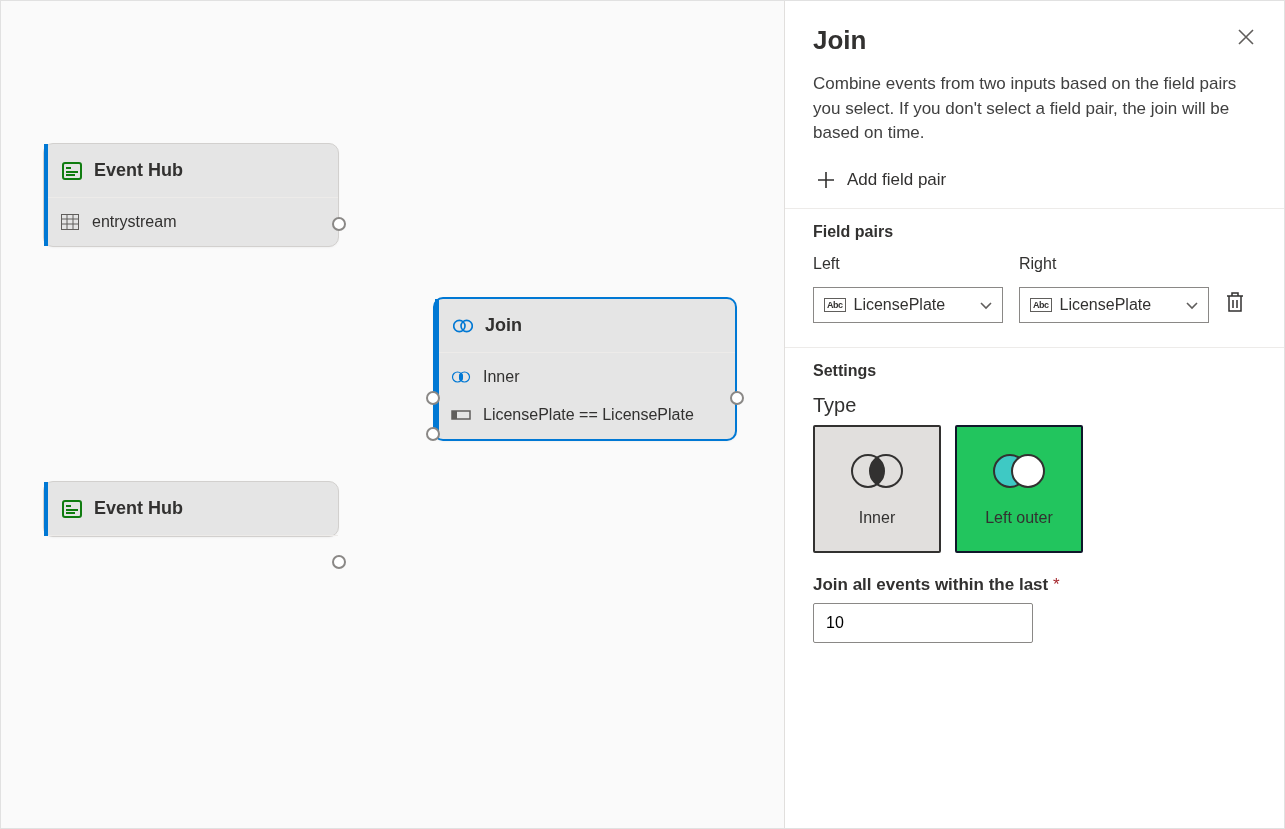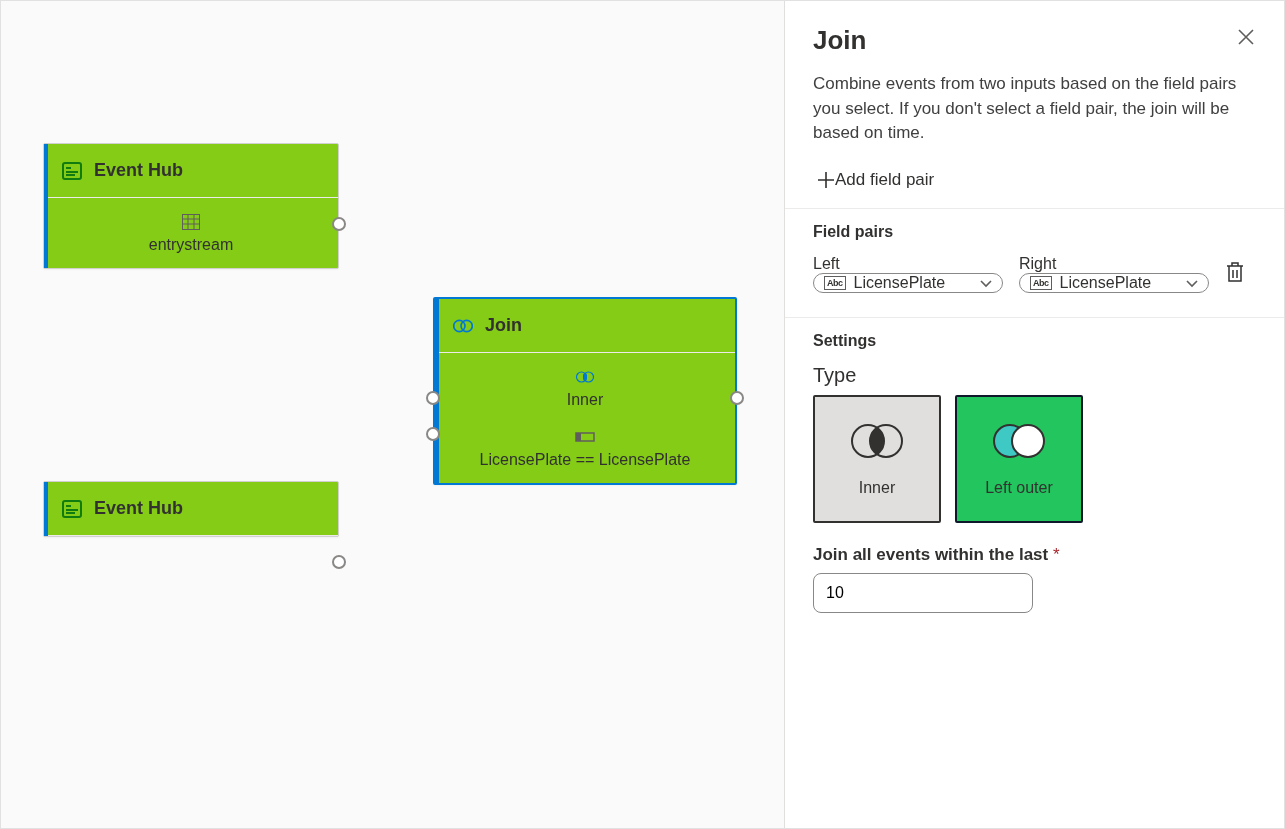--- a/index.html
+++ b/index.html
@@ -19,23 +19,23 @@
     border: 1px solid #e1e1e1;
   }
   
   .canvas {
     flex: 1;
     position: relative;
     background: #fafafa;
   }
   .node {
     position: absolute;
-    background: #84cc16;
+    background: #e5e5e5;
     border: 1px solid #d2d0ce;
-    border-radius: 2px;
+    border-radius: 10px;
     box-shadow: 0 1px 2px rgba(0,0,0,0.04);
     width: 296px;
   }
   .node .accent {
     position: absolute;
     left: 0; top: 0; bottom: 0;
     width: 4px;
     background: #0078d4;
   }
   .node.selected {
@@ -46,25 +46,24 @@
     align-items: center;
     gap: 12px;
     padding: 16px 18px;
     border-bottom: 1px solid #edebe9;
     font-weight: 600;
     font-size: 18px;
   }
   .node-row {
     display: flex;
     align-items: center;
-    gap: 4px;
-    padding: 14px 4px;
+    gap: 12px;
+    padding: 14px 16px;
     font-size: 16px;
     color: #323130;
-    flex-direction: column;
   }
   .node-row + .node-row { padding-top: 4px; }
   .icon-box { width: 20px; height: 20px; display: inline-flex; align-items: center; justify-content: center; flex-shrink:0;}
   .port {
     position: absolute;
     width: 14px; height: 14px;
     background: #fff;
     border: 2px solid #8a8886;
     border-radius: 50%;
     z-index: 2;
@@ -103,49 +102,50 @@
     position: absolute;
     top: 22px; right: 24px;
     width: 28px; height: 28px;
     display: flex; align-items:center; justify-content:center;
     cursor: pointer;
     color: #605e5c;
   }
   .add-pair {
     display: inline-flex;
     align-items: center;
+    gap: 12px;
     font-size: 17px;
     color: #323130;
     padding: 6px 4px 18px 4px;
     cursor: pointer;
   }
   .section-title {
     font-size: 16px;
     font-weight: 600;
     margin: 14px 0 14px;
   }
   .divider {
      border-top: 1px solid #edebe9;
      margin: 0 -28px;
   }
   .pair-row {
     display: flex;
     align-items: flex-end;
     gap: 16px;
     margin-bottom: 10px;
   }
-  .pair-col { display:flex; flex-direction:column; gap:0;justify-content:center; }
+  .pair-col { display:flex; flex-direction:column; gap:14px;justify-content:center; }
   .pair-col label { font-size: 16px; color:#323130; }
   .dropdown {
     display: flex;
     align-items: center;
     gap: 8px;
     border: 1px solid #8a8886;
-    border-radius: 14px;
-    padding: 0 10px;
+    border-radius: 0;
+    padding: 8px 10px;
     min-width: 190px;
     font-size: 16px;
     cursor: pointer;
     background:#fff;
   }
   .dropdown .chev { margin-left: auto; }
   .trash {
     width: 24px; height: 24px;
     margin-bottom: 8px;
     cursor: pointer;
@@ -163,21 +163,21 @@
     background:#22c55e;
   }
   .type-card.selected {
     background: #e1dfdd;
     border: 2px solid #323130;
   }
   .field-label { font-size:17px; font-weight:600; margin-bottom:8px;}
   .req { color:#a4262c; font-weight:400;}
   .time-row { display:flex; gap:14px; }
   .text-input {
-    border:1px solid #8a8886; border-radius:8px;
+    border:1px solid #8a8886; border-radius:2px;
     padding:10px 12px; font-size:16px; width:220px;
     font-family:inherit;
   }
   .subhead { font-size:20px; color:#323130; margin-bottom:8px;}
   .small-gap { height: 14px; }
 </style>
 </head>
 <body>
 
 <div class="app">

